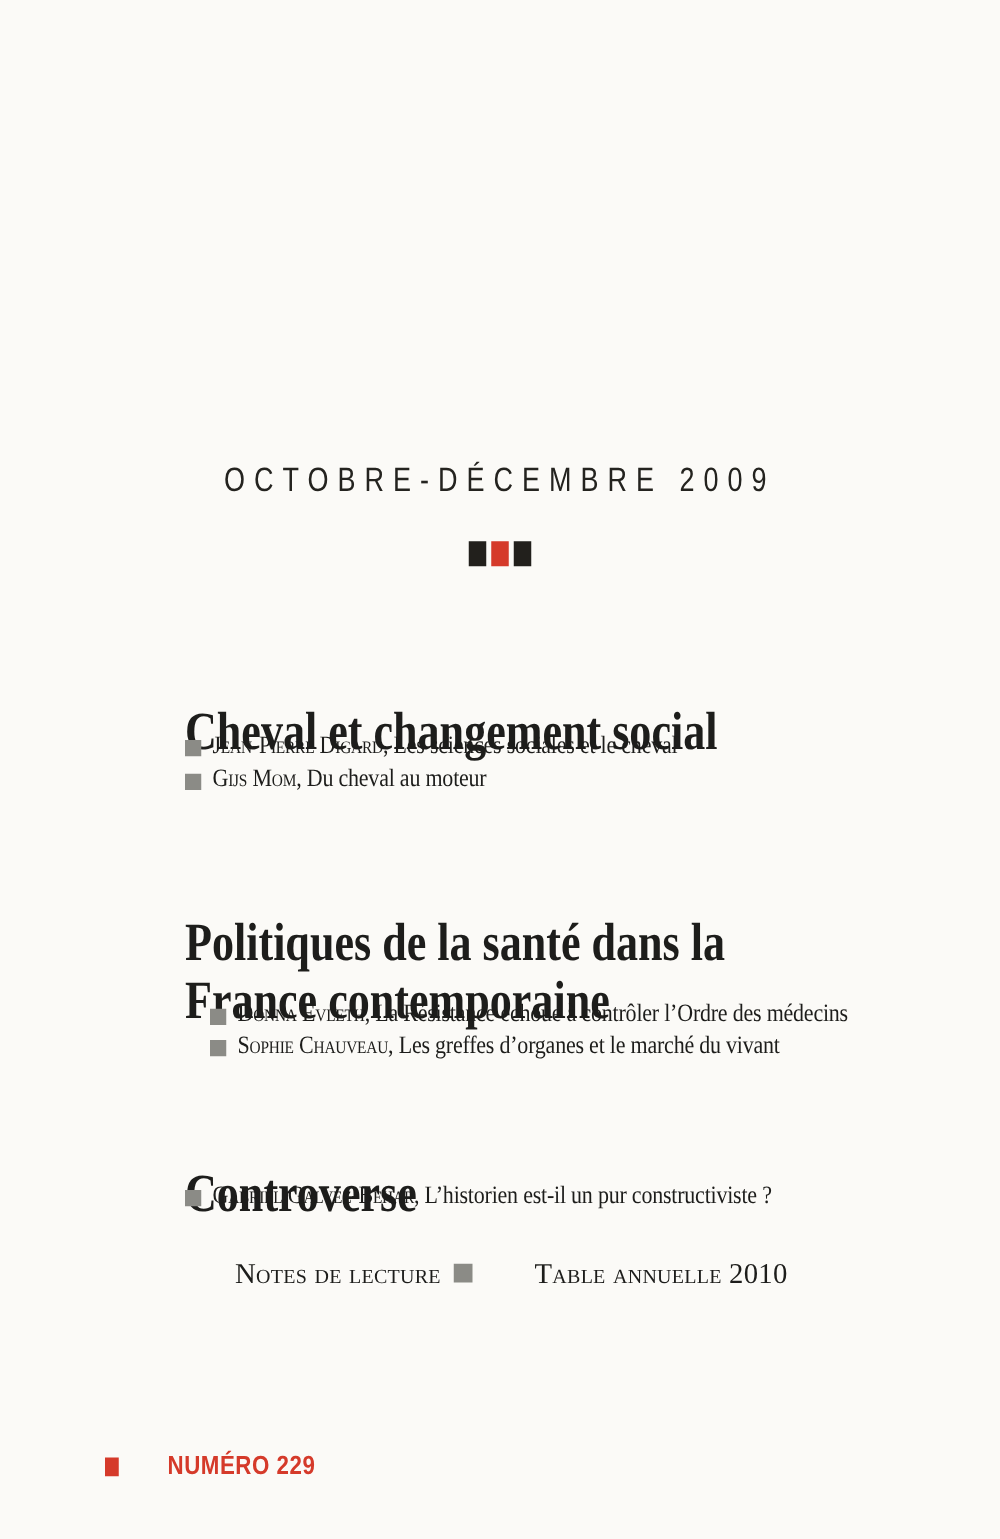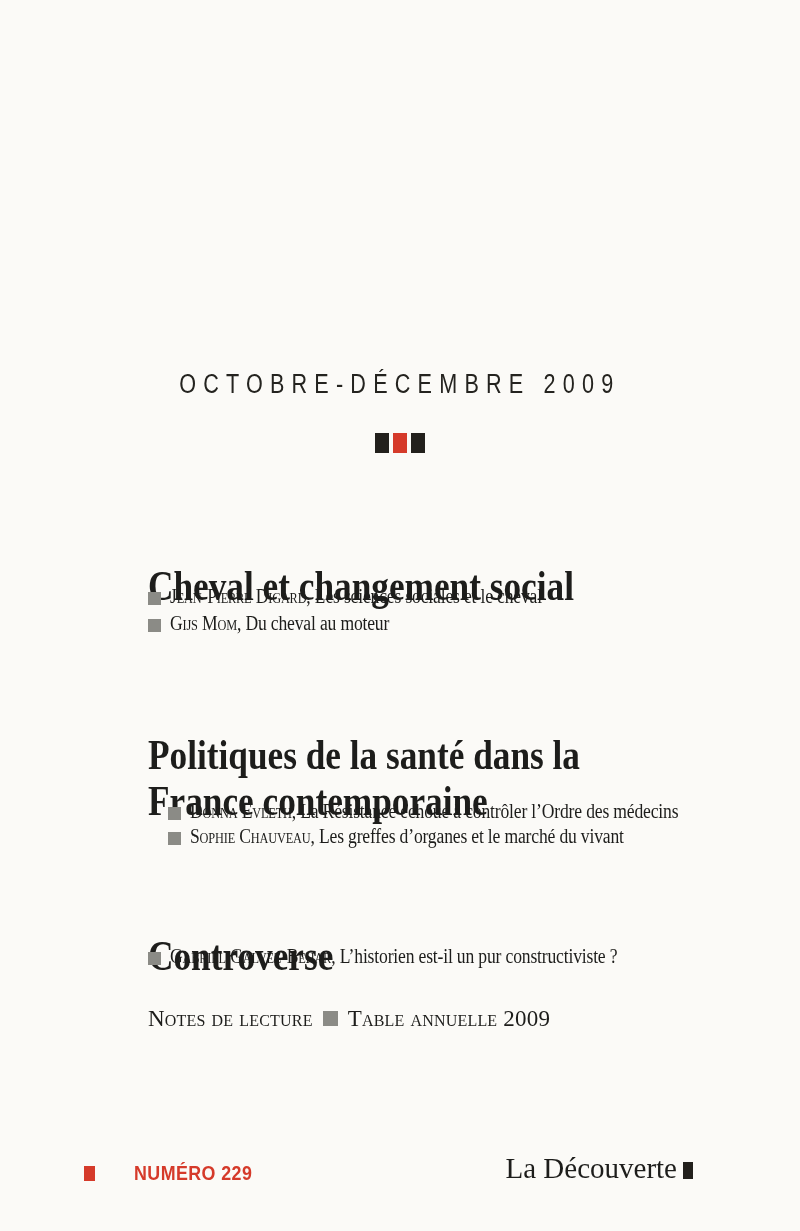--- a/index.html
+++ b/index.html
@@ -76,21 +76,21 @@
     letter-spacing:-0.2px;
   }
   .author{font-variant:small-caps;}
   .article-title{}
 
   .notes-line{
     position:absolute;left:148px;top:1007px;
     display:flex;align-items:center;
     font-size:23px;line-height:24px;
   }
-  .notes-line .small-caps{font-variant:small-caps;letter-spacing:0.2px;white-space:nowrap;}
+  .notes-line .small-caps{font-variant:small-caps;letter-spacing:0.2px;white-space:nowrap;margin-left:40px;}
   .notes-sep{width:15px;height:15px;background:#8b8b86;margin:0 10px 2px 10px;}
 
   
   .footer-left{position:absolute;left:84px;top:1161px;display:flex;align-items:center;gap:36px;}
   .footer-left .red-sq{width:11px;height:15px;background:#d53a2a;margin-right:3px;}
   .issue-number{
     display:inline-block;
     transform:scaleX(0.85);
     transform-origin:left center;
     font-family:"Liberation Sans", sans-serif;
@@ -155,25 +155,21 @@
   <div class="items" style="top:945px;">
     <div class="toc-item">
       <span class="bullet"></span>
       <span class="item-text"><span class="author">Gabriel Galvez-Behar,</span> <span class="article-title">L’historien est-il un pur constructiviste ?</span></span>
     </div>
   </div>
 
   <div class="notes-line">
     <span class="small-caps">Notes de lecture</span>
     <span class="notes-sep"></span>
-    <span class="small-caps">Table annuelle 2009</span>
+    <span class="small-caps">Table annuelle 2010</span>
   </div>
 
   <div class="footer-left">
     <span class="red-sq"></span>
     <span class="issue-number">NUMÉRO 229</span>
   </div>
-  <div class="footer-right">
-    <span class="publisher">La Découverte</span>
-    <span class="black-sq"></span>
-  </div>
 
 </div>
 
 </body></html>

